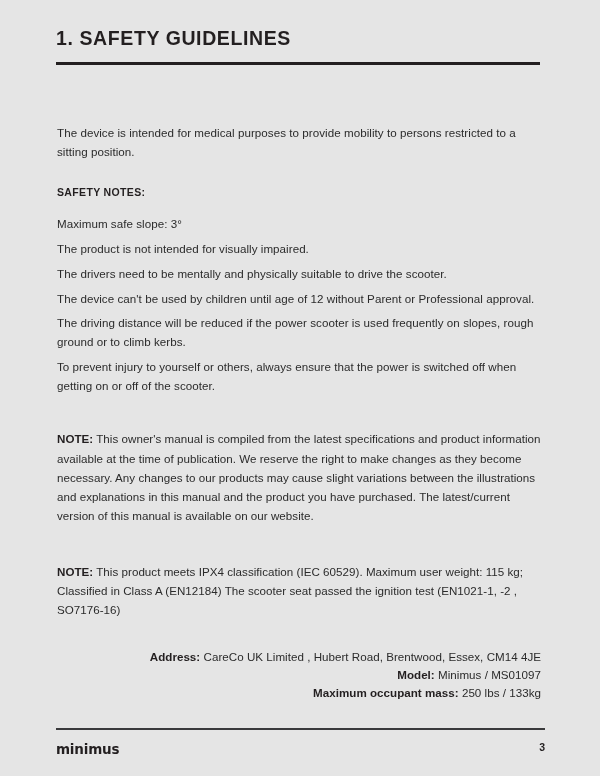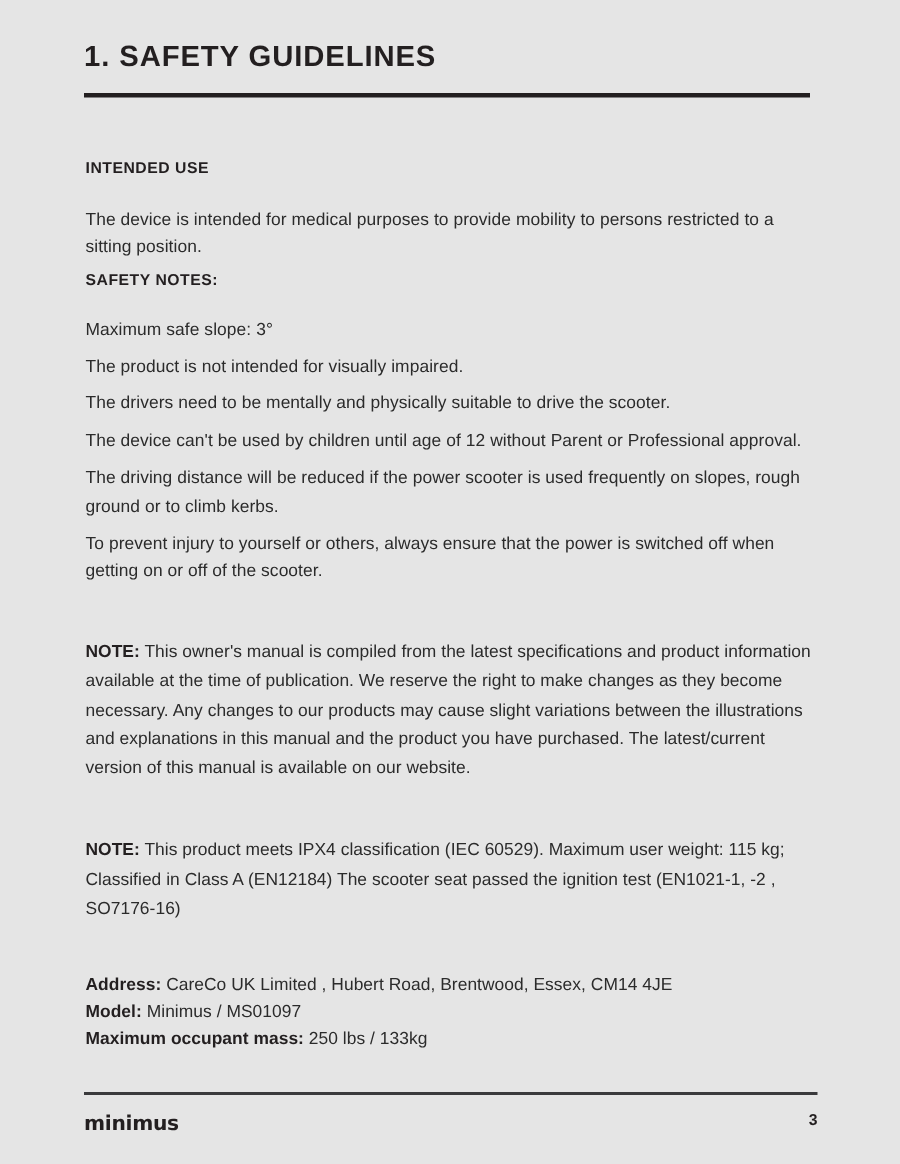--- a/index.html
+++ b/index.html
@@ -71,21 +71,21 @@
     margin: 0;
     letter-spacing: 0.05px;
   }
 
   .intended-para {
     margin-top: 18px;
     width: 484px;
   }
 
   .safety-heading {
-    margin-top: 6px;
+    margin-top: 24px;
   }
 
   .safety-list {
     list-style: none;
     margin: 16px 0 0 0;
     padding: 0;
     width: 484px;
   }
   .safety-list li {
     font-size: 11.6px;
@@ -111,20 +111,21 @@
     font-weight: 700;
     color: #231f20;
   }
 
   
   .address-block {
     position: absolute;
     left: 57px;
     top: 648px;
     width: 484px;
+    text-align: right;
   }
   .address-line {
     font-size: 11.6px;
     line-height: 1.55;
     color: #2b2b2b;
     letter-spacing: 0.03px;
     margin: 0;
   }
   .address-line .field-label {
     font-weight: 700;
@@ -167,21 +168,20 @@
 
 <div class="page">
 
   <div class="chapter-header">
     <h1 class="chapter-title">1. SAFETY GUIDELINES</h1>
     <div class="header-rule"></div>
   </div>
 
   <div class="content">
 
-    <h2 class="sub-heading">INTENDED USE</h2>
 
     <p class="para intended-para">The device is intended for medical purposes to provide mobility to persons restricted to a sitting position.</p>
 
     <h2 class="sub-heading safety-heading">SAFETY NOTES:</h2>
 
     <ul class="safety-list">
       <li>Maximum safe slope: 3°</li>
       <li>The product is not intended for visually impaired.</li>
       <li>The drivers need to be mentally and physically suitable to drive the scooter.</li>
       <li>The device can't be used by children until age of 12 without Parent or Professional approval.</li>

